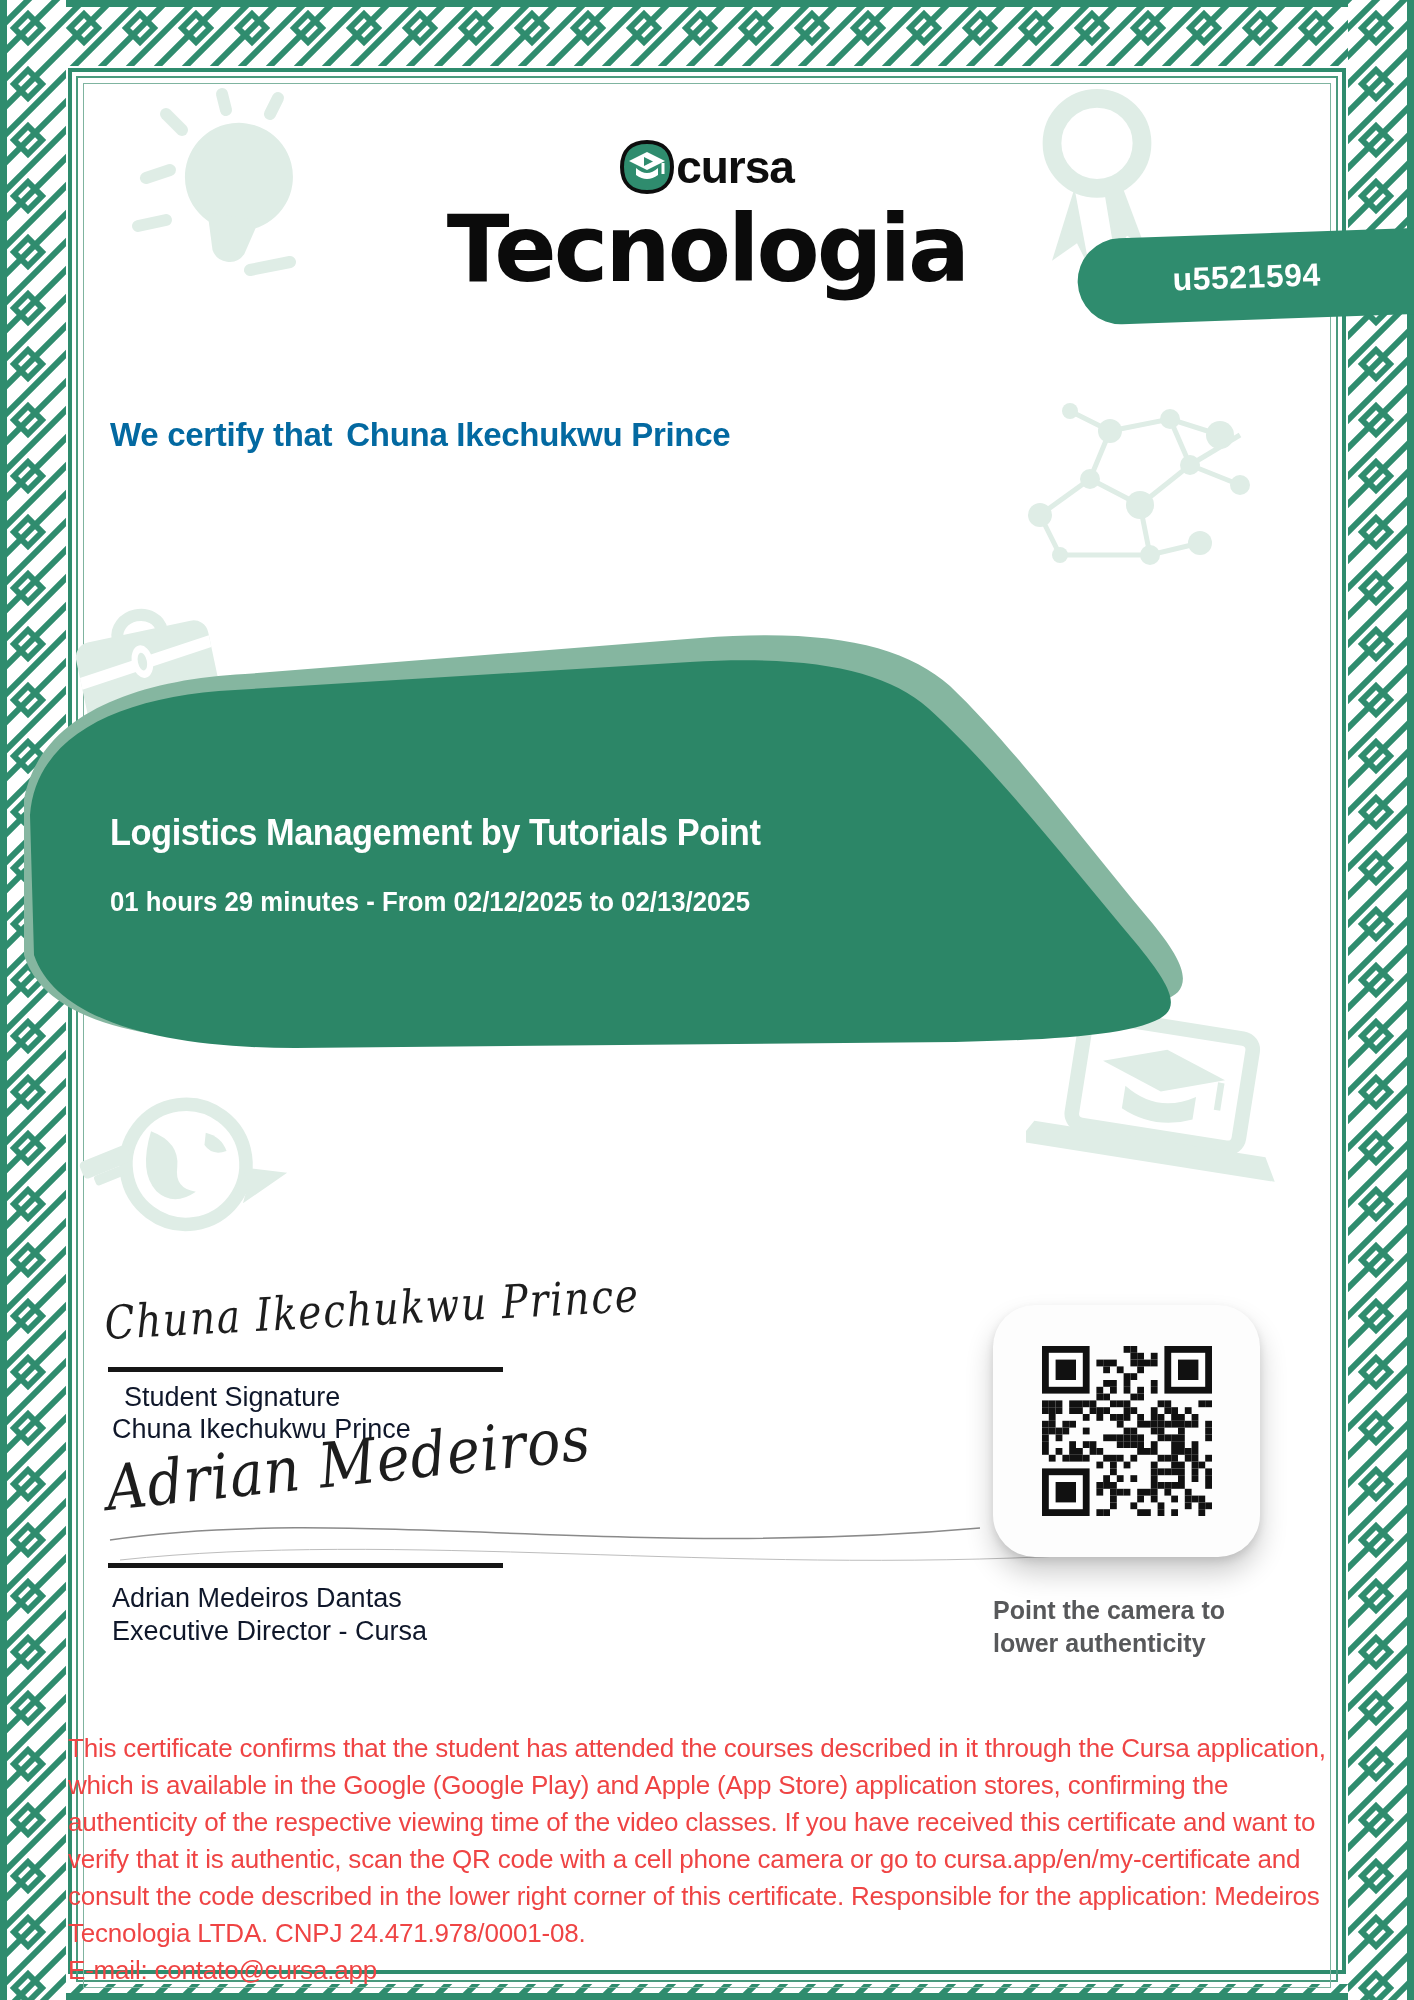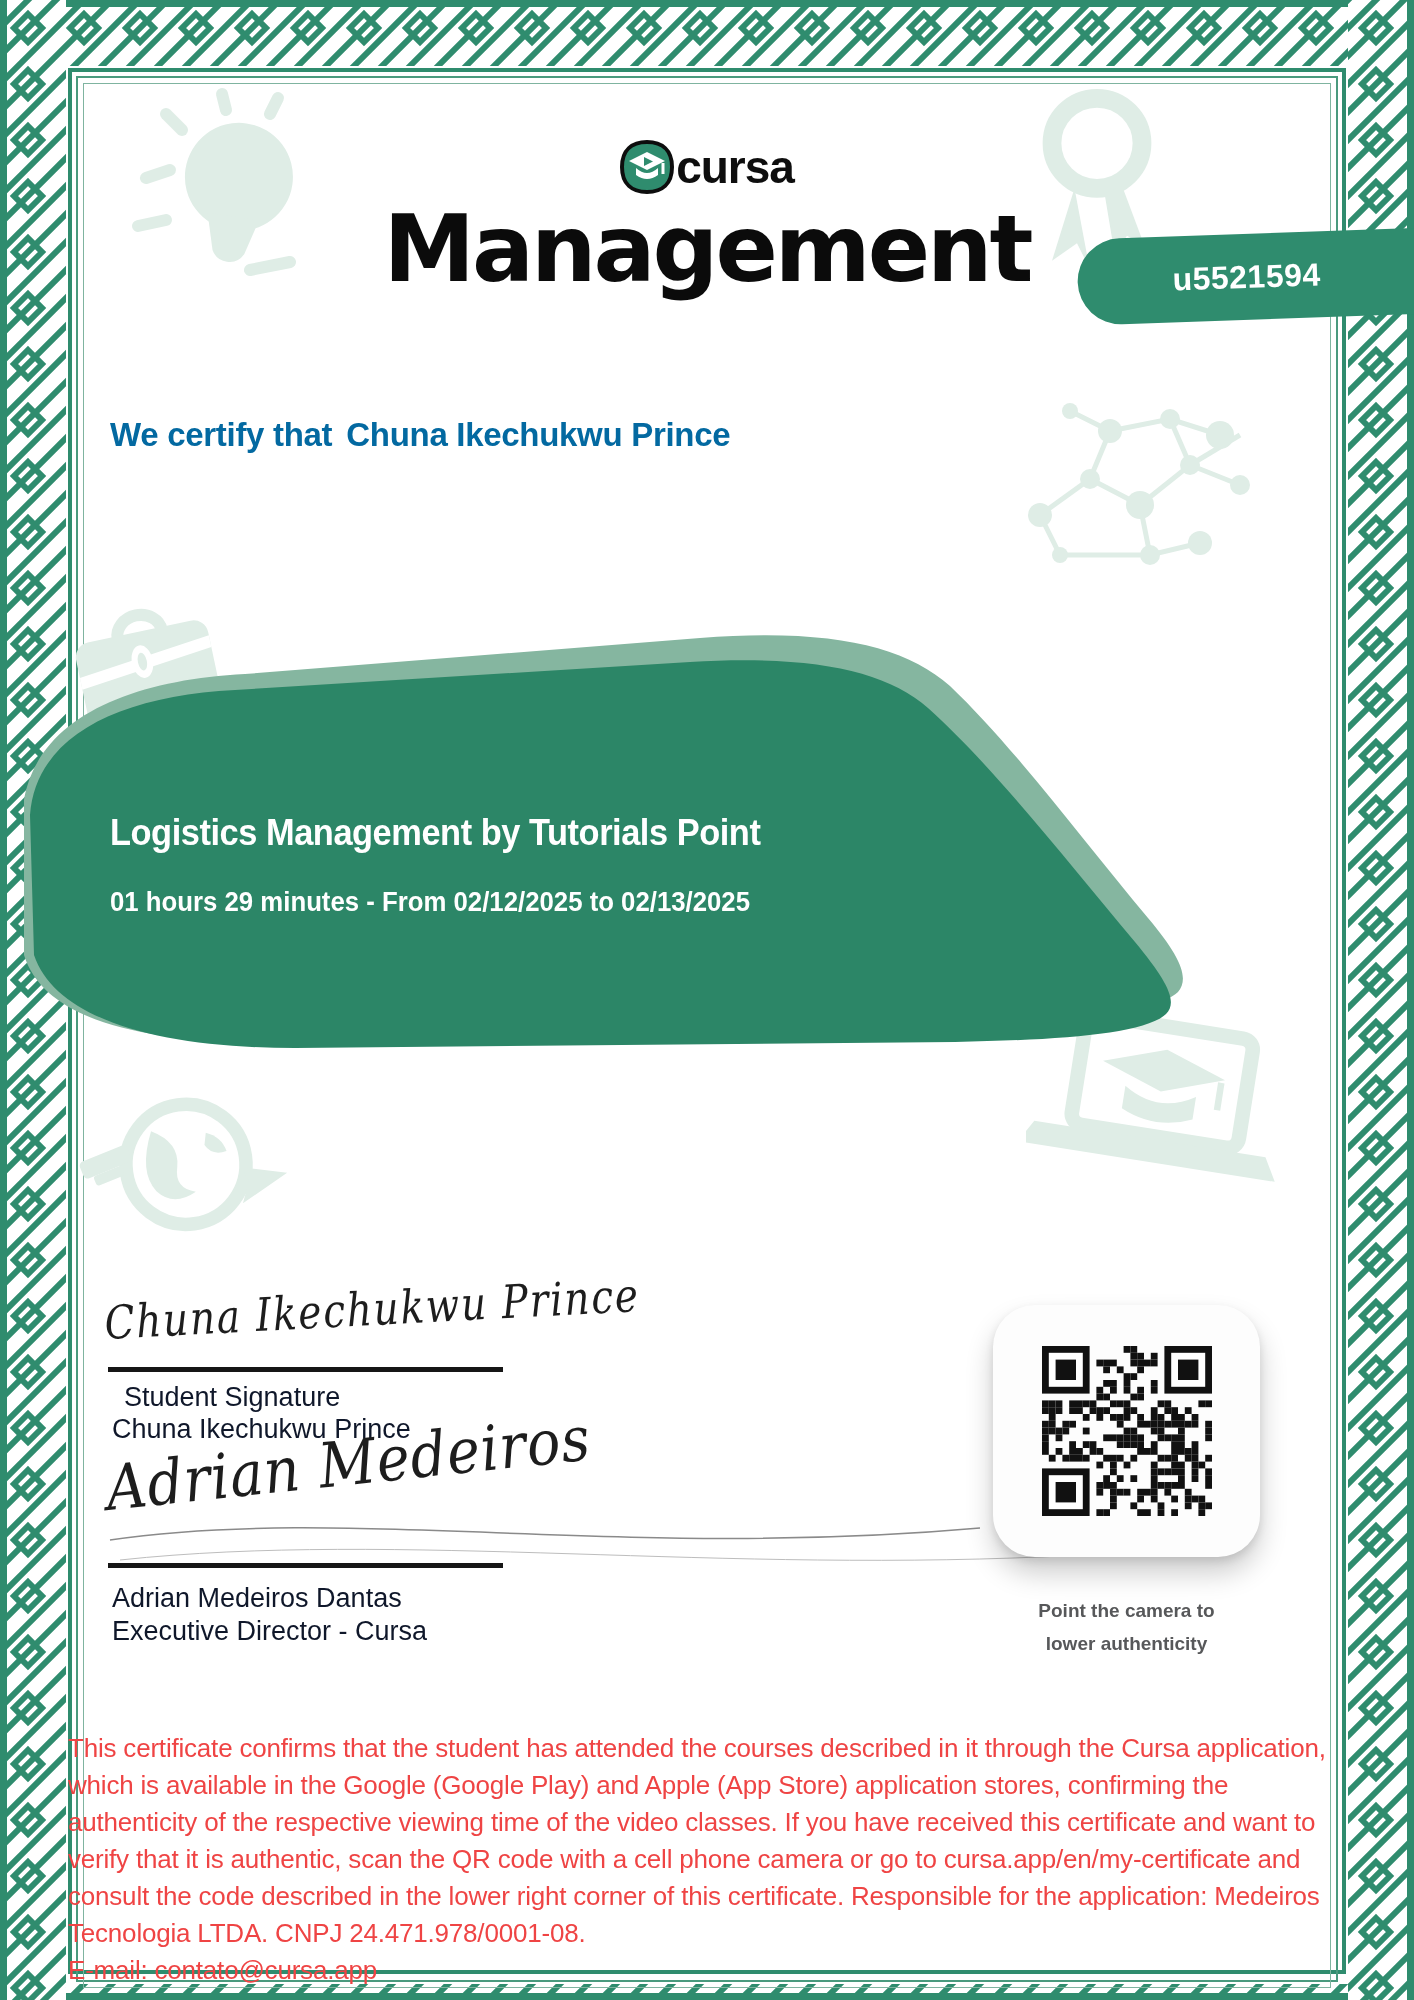--- a/index.html
+++ b/index.html
@@ -48,21 +48,21 @@
   .sig1 { left:106px; top:1296px; font-size:46px; letter-spacing:2px; transform:rotate(-3deg) scaleX(0.85); transform-origin:0 100%; }
   .sig2 { left:110px; top:1452px; font-size:62px; letter-spacing:1px; transform:rotate(-6deg) scaleX(0.9); transform-origin:0 100%; }
   .sig-line { position:absolute; height:5px; background:#161616; z-index:6; }
   .sig-label { position:absolute; font-size:27px; color:#0f172a; z-index:6; }
   .flourish { position:absolute; z-index:6; }
 
   
   .qr-card { position:absolute; left:993px; top:1305px; width:267px; height:252px; background:#fdfdfd;
              border-radius:42px; box-shadow:0 16px 28px rgba(0,0,0,0.20), 0 4px 8px rgba(0,0,0,0.10);
              display:flex; align-items:center; justify-content:center; z-index:6; }
-  .qr-caption { position:absolute; left:993px; top:1594px; width:267px; text-align:center; font-size:19px;
+  .qr-caption { position:absolute; left:993px; top:1594px; width:267px; font-size:25px;
                 font-weight:bold; color:#57585a; line-height:33px; z-index:6; }
 
   
   .footer { position:absolute; left:68px; top:1730px; width:1258px; font-size:26px; line-height:37px;
             color:#ef4444; letter-spacing:-0.2px; z-index:6; }
 </style>
 </head>
 <body>
 
 <div class="page">
@@ -176,21 +176,21 @@
     <svg width="54" height="54" viewBox="0 0 54 54">
       <path d="M27,2 C42,2 52,10 52,27 C52,44 42,52 27,52 C12,52 2,44 2,27 C2,10 12,2 27,2 Z" fill="#2F8C6E" stroke="#0d0d0d" stroke-width="4"></path>
       <polygon points="27,12 45,21 27,30 9,21" fill="#ffffff"></polygon>
       <polygon points="24,17 33,21.5 24,26" fill="#2F8C6E"></polygon>
       <path d="M16,28 q11,10 22,0 l0,7 q-11,8 -22,0 Z" fill="#ffffff"></path>
       <line x1="43" y1="23" x2="43" y2="34" stroke="#ffffff" stroke-width="3"></line>
     </svg>
     <span class="brand">cursa</span>
   </div>
 
-  <div class="title">Management</div>
+  <div class="title">Tecnologia</div>
 
   <div class="badge">
     <span>u5521594</span>
   </div>
 
   <div class="intro">
     <div>
       <span>We certify that</span><span class="name">Chuna Ikechukwu Prince</span>
     </div>
   </div>

